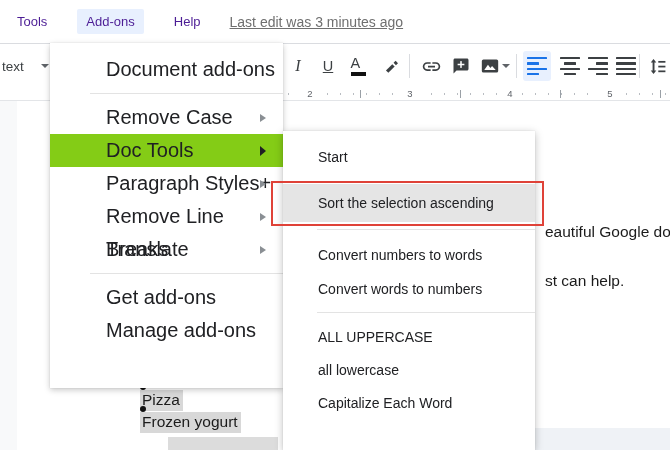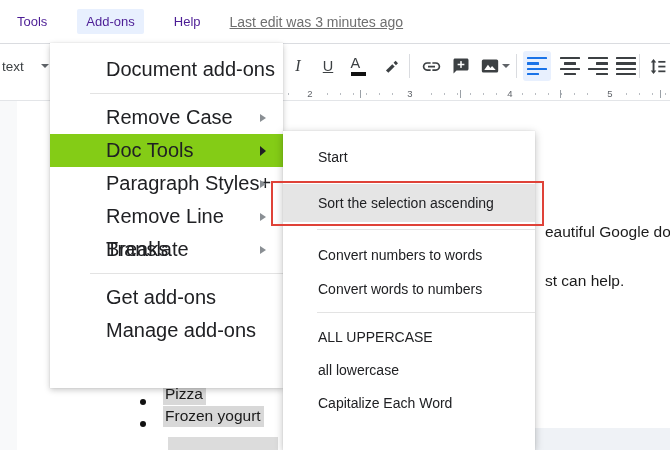--- a/index.html
+++ b/index.html
@@ -37,21 +37,21 @@
   .ruler .ticks { position:absolute; left:288px; right:0; top:6px; height:2px;
     background:repeating-linear-gradient(to right, #b9bdc2 0 1px, transparent 1px 13px); }
   .ruler .num { position:absolute; top:1px; width:20px; text-align:center; font-size:9.5px; color:#60646a; background:#fff; }
   .ruler .midtick { position:absolute; top:3px; width:1px; height:8px; background:#9aa0a6; }
 
   
   .doc-bg { position:absolute; left:0; top:101px; width:670px; height:349px; background:#f8f9fa; }
   .page { position:absolute; left:17px; top:101px; width:653px; height:349px; background:#fff; overflow:hidden; }
   .bottom-band { position:absolute; left:518px; top:327px; width:135px; height:22px; background:#eff2f6; }
   .doc-line { position:absolute; left:528px; font-size:15.5px; color:#1b1b1b; white-space:nowrap; }
-  .list-row { position:absolute; left:123px; display:flex; align-items:flex-end; }
+  .list-row { position:absolute; left:123px; display:flex; align-items:flex-start;flex-direction:column; }
   .bullet { width:6px; height:6px; border-radius:50%; background:#111; margin-right:17px; }
   .sel-text { font-size:15.5px; color:#1b1b1b; background:#d8d8d8; padding:1px 3px 2px 2px; white-space:nowrap; }
   .sel-frag { position:absolute; left:151px; top:336px; width:110px; height:13px; background:#dcdcdc; }
 
   
   .addons-menu { position:absolute; left:50px; top:43px; width:233px; height:345px; background:#fff;
     box-shadow:0 2px 6px rgba(0,0,0,.22), 0 0 1px rgba(0,0,0,.15); z-index:5; padding-top:10px; overflow:hidden; }
   .am-item { position:relative; height:33px; line-height:33px; padding-left:56px; font-size:20px; color:#202124; cursor:default; }
   .am-item.hl { background:#84cc16; }
   .menu-sep { border-top:1px solid #e3e3e3; margin:7px 0 7px 40px; }

